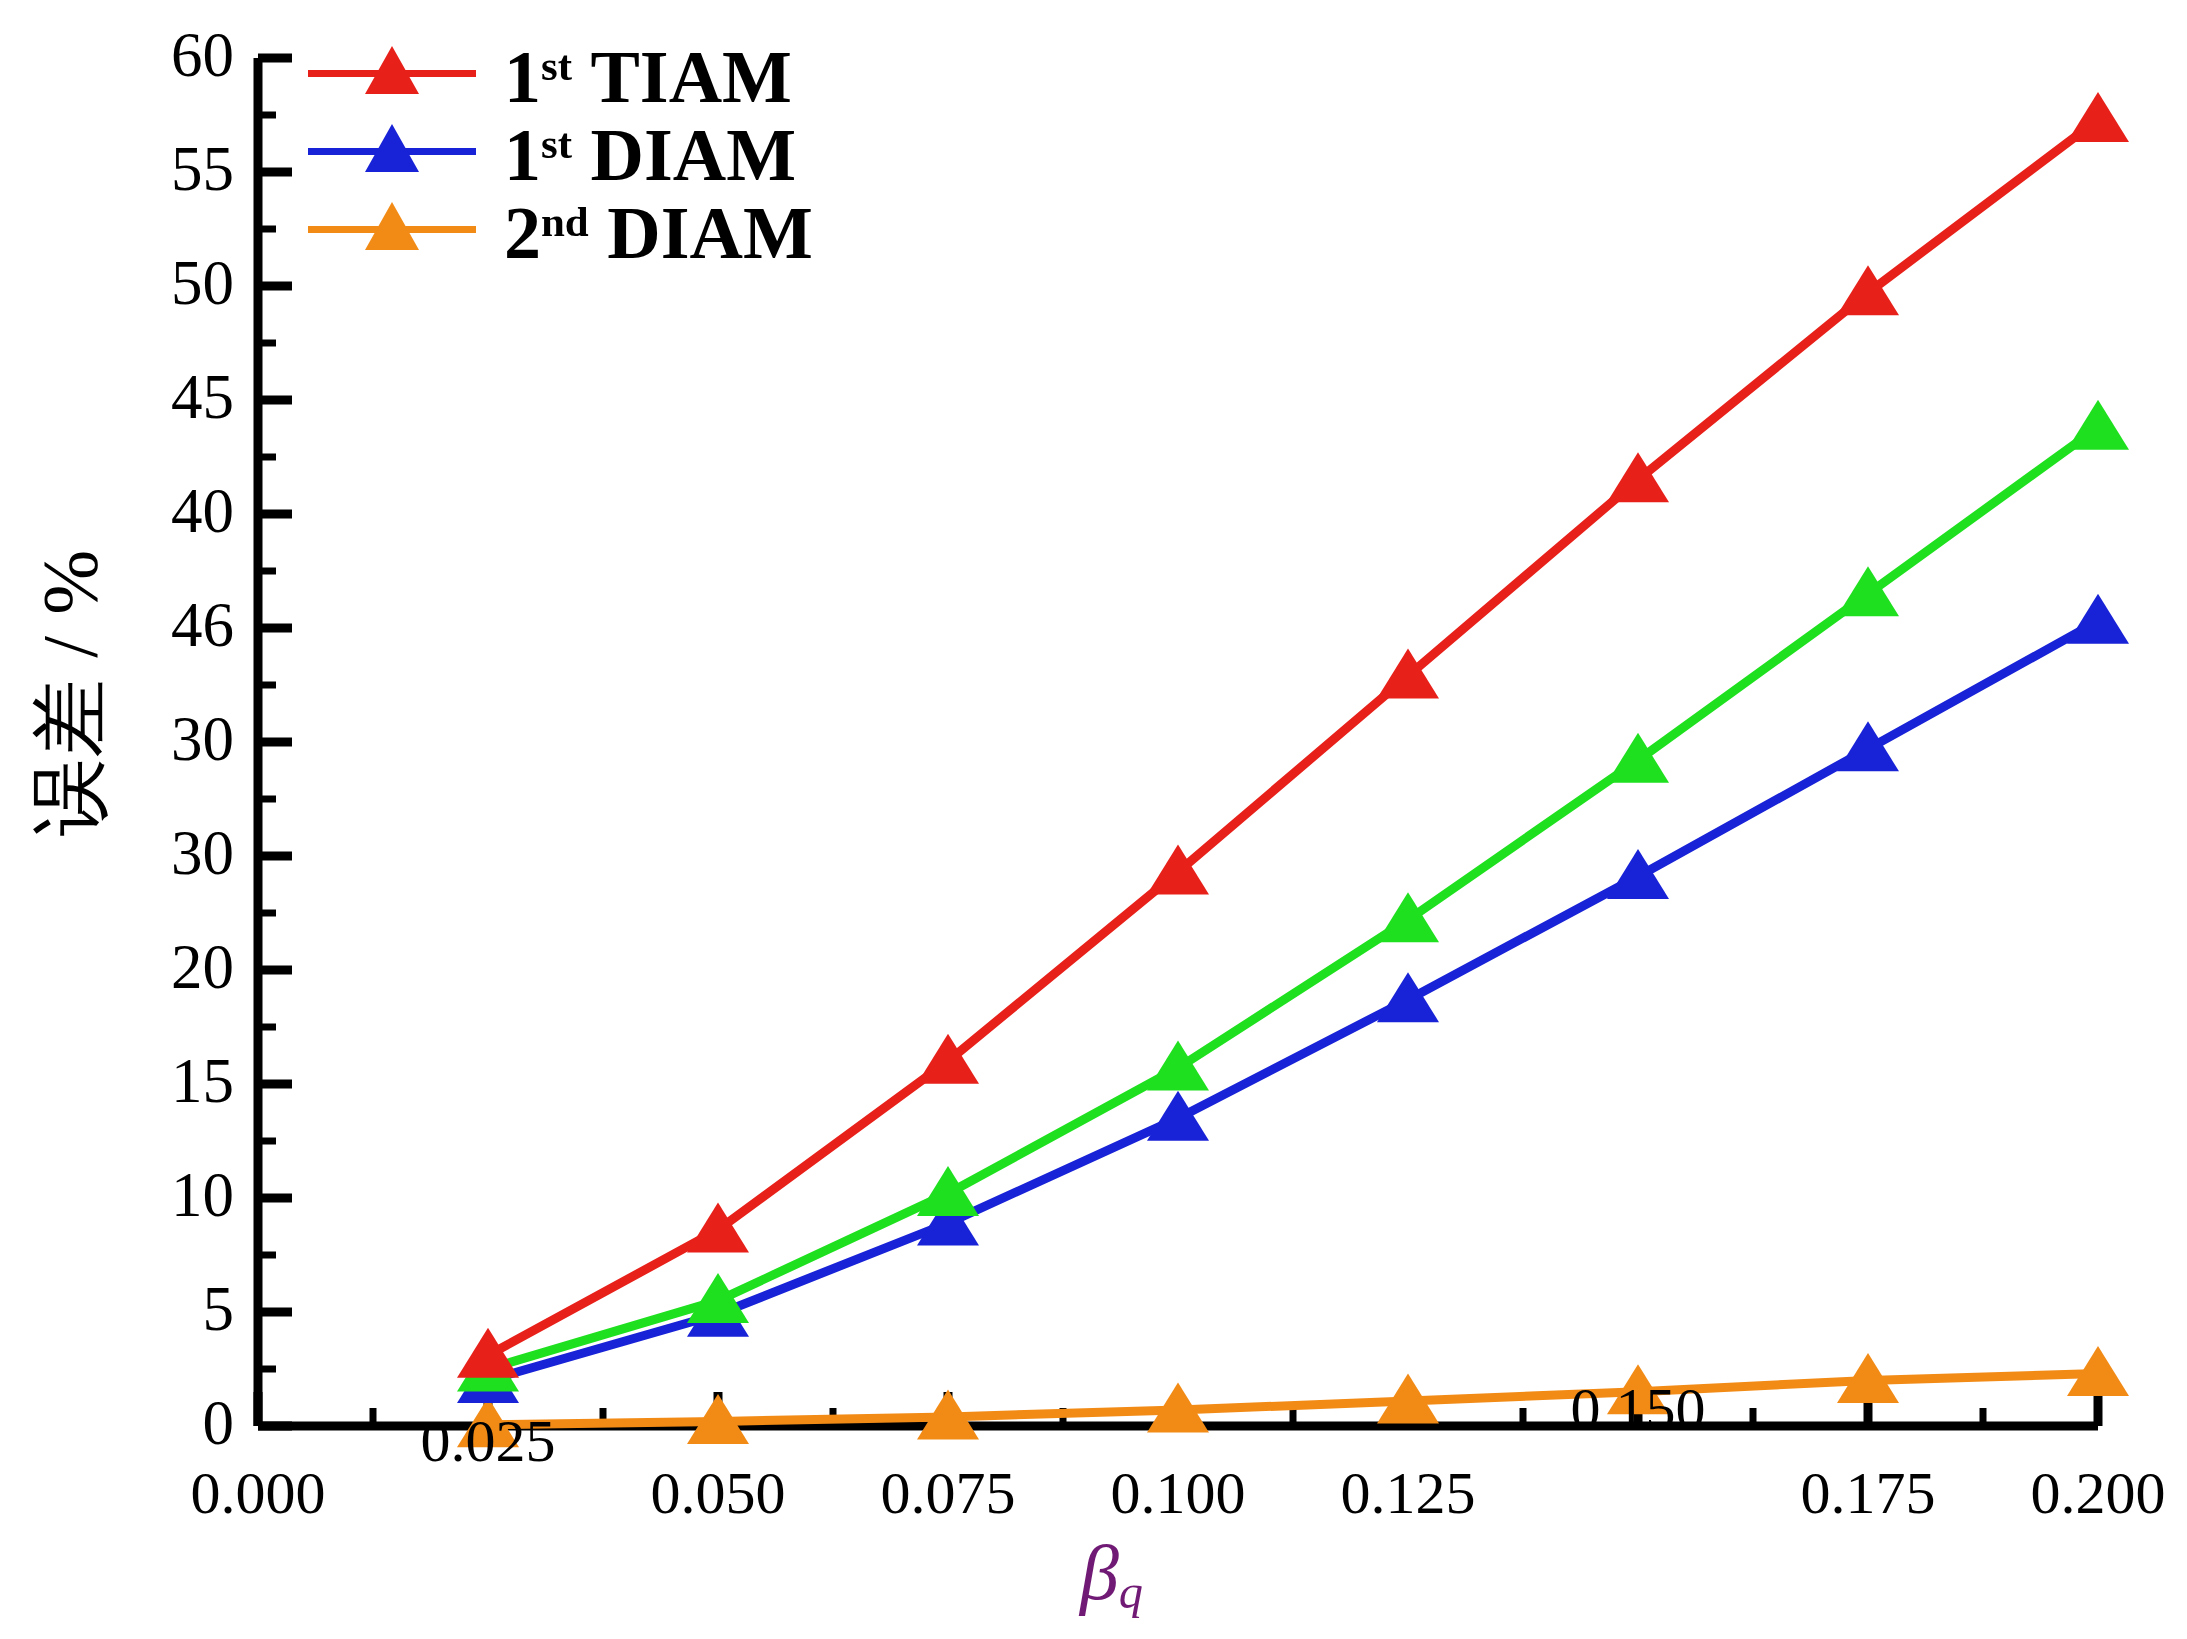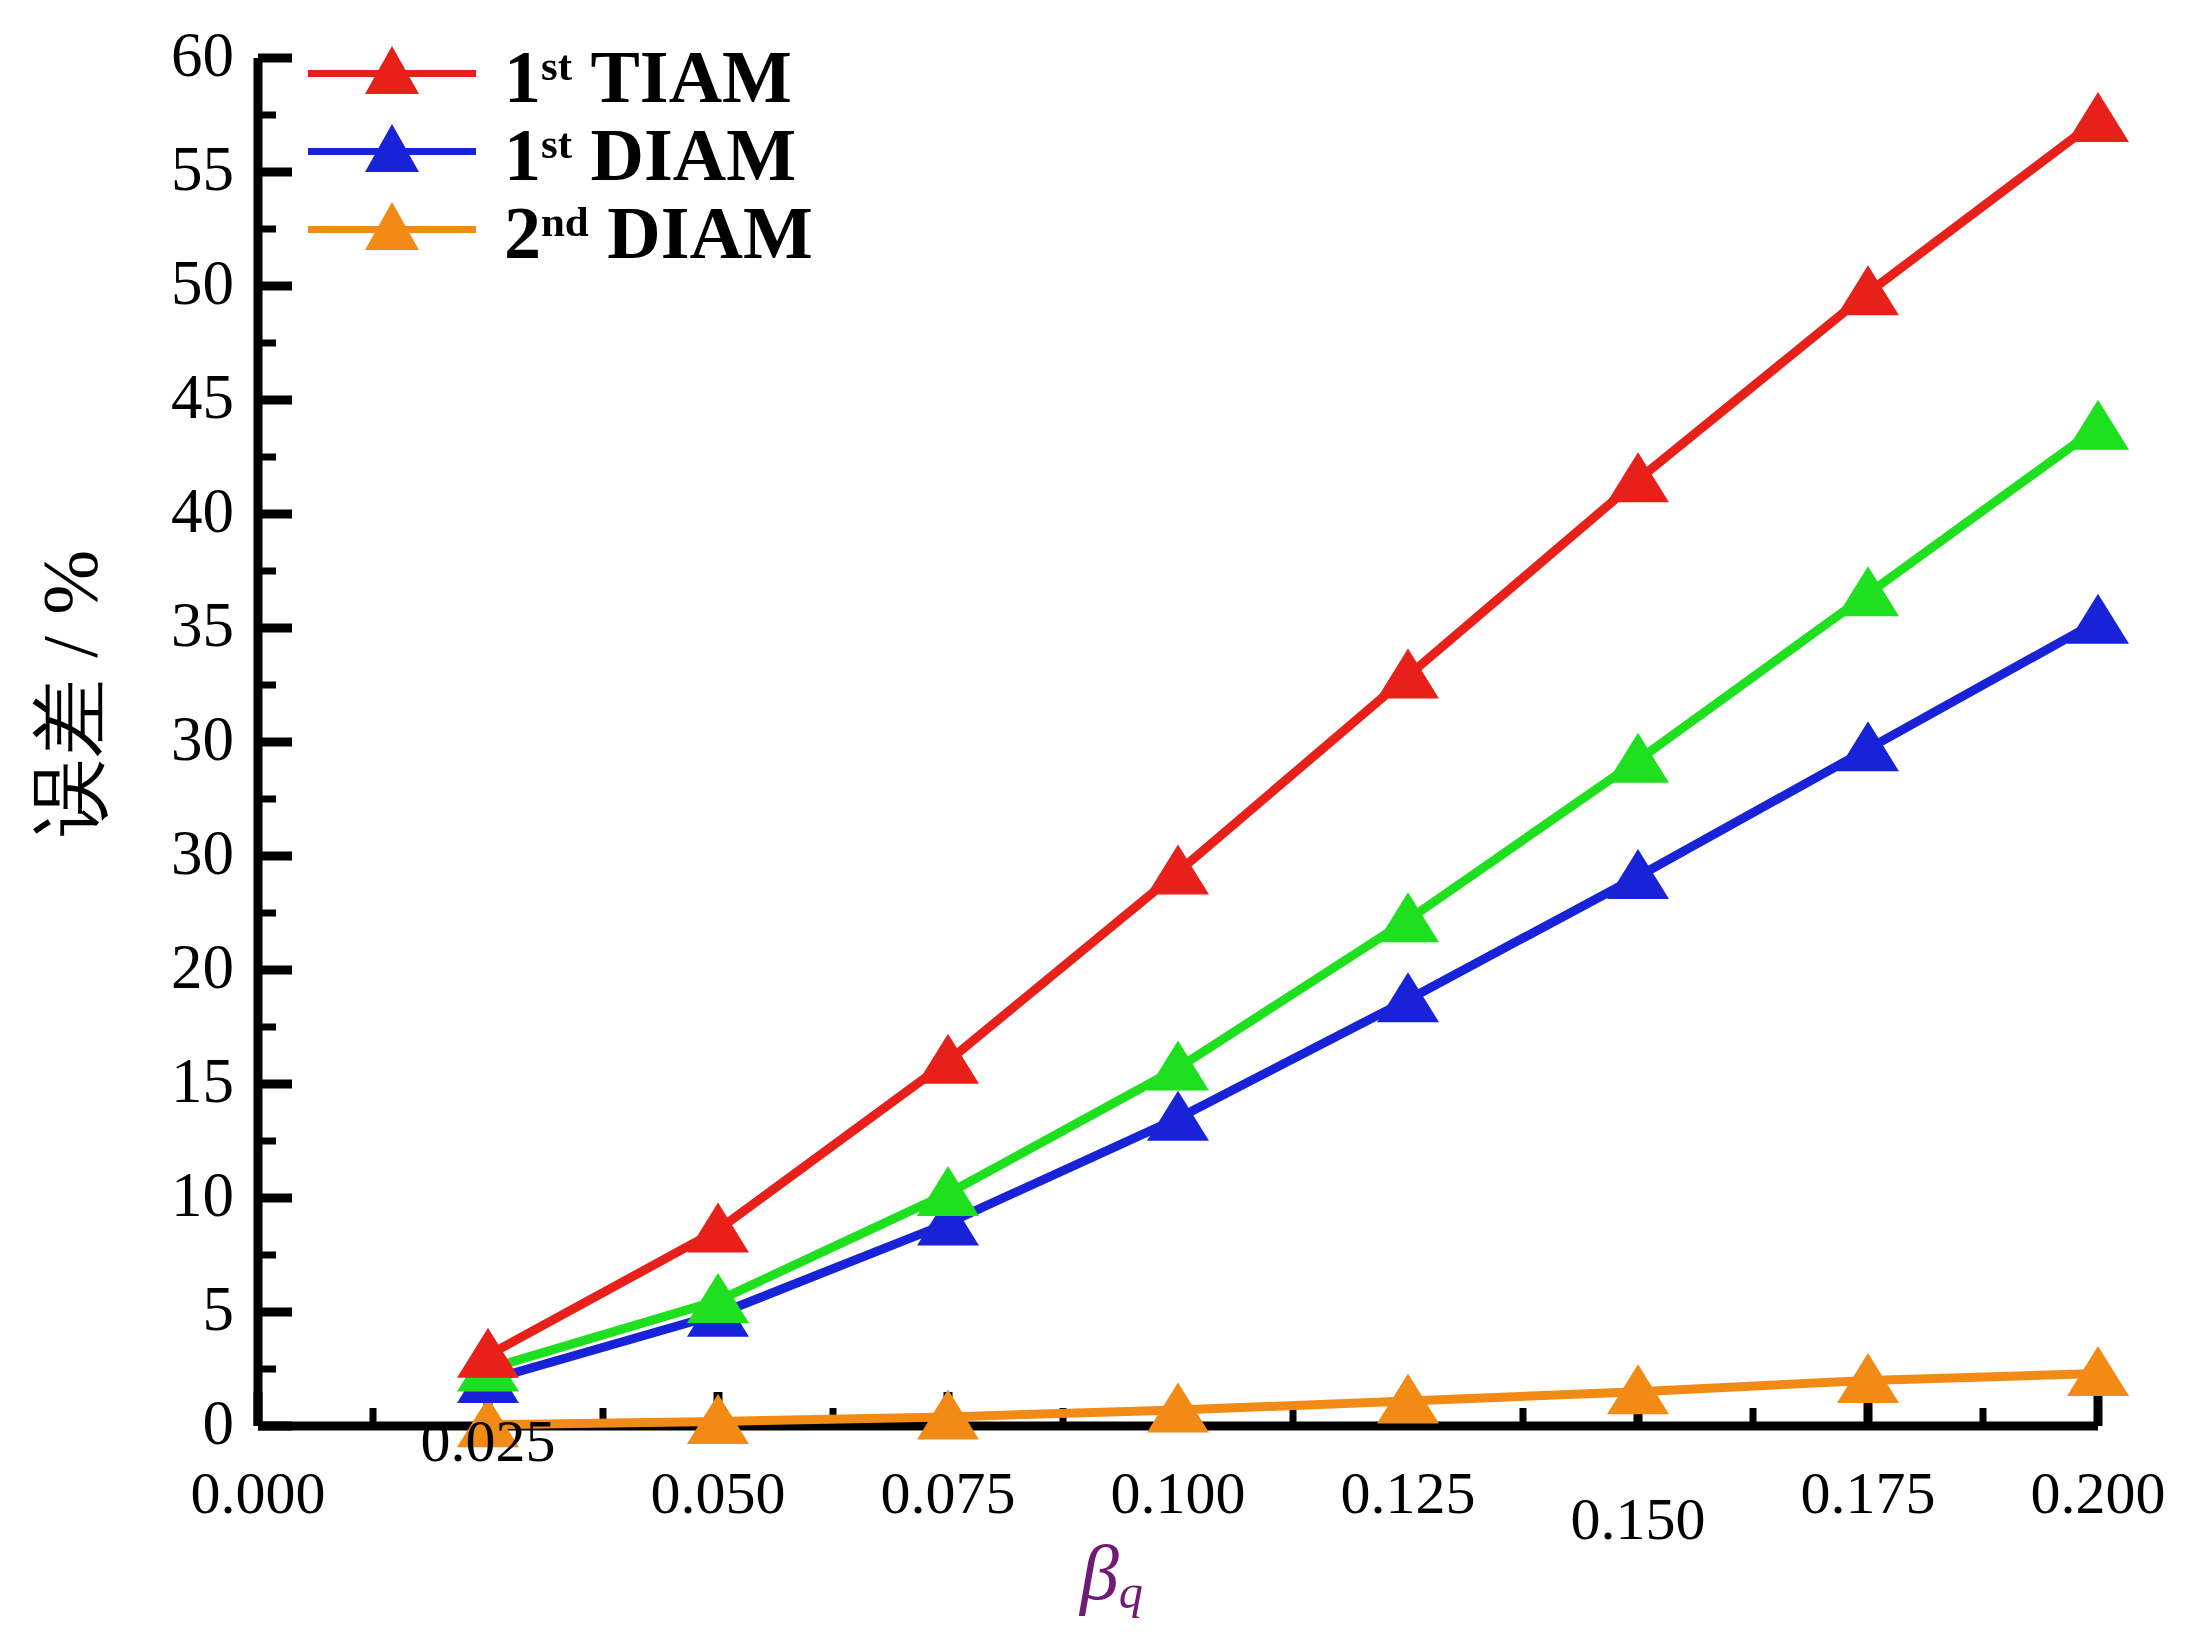--- a/index.html
+++ b/index.html
@@ -232,29 +232,29 @@
     </svg>
 
   <div id="tick-layer">
       <div class="ytick-label" style="width: 200px; left: 34px; top: 1386px;">0</div>
       <div class="ytick-label" style="width: 200px; left: 34px; top: 1272px;">5</div>
       <div class="ytick-label" style="width: 200px; left: 34px; top: 1158px;">10</div>
       <div class="ytick-label" style="width: 200px; left: 34px; top: 1044px;">15</div>
       <div class="ytick-label" style="width: 200px; left: 34px; top: 930px;">20</div>
       <div class="ytick-label" style="width: 200px; left: 34px; top: 816px;">30</div>
       <div class="ytick-label" style="width: 200px; left: 34px; top: 702px;">30</div>
-      <div class="ytick-label" style="width: 200px; left: 34px; top: 588px;">35</div>
+      <div class="ytick-label" style="width: 200px; left: 34px; top: 588px;">46</div>
       <div class="ytick-label" style="width: 200px; left: 34px; top: 474px;">40</div>
       <div class="ytick-label" style="width: 200px; left: 34px; top: 360px;">45</div>
       <div class="ytick-label" style="width: 200px; left: 34px; top: 246px;">50</div>
       <div class="ytick-label" style="width: 200px; left: 34px; top: 132px;">55</div>
       <div class="ytick-label" style="width: 200px; left: 34px; top: 18px;">60</div>
       <div class="xtick-label" style="width: 280px; left: 118px; top: 1456px;">0.000</div>
       <div class="xtick-label" style="width: 280px; left: 348px; top: 1404px;">0.025</div>
       <div class="xtick-label" style="width: 280px; left: 578px; top: 1456px;">0.050</div>
       <div class="xtick-label" style="width: 280px; left: 808px; top: 1456px;">0.075</div>
       <div class="xtick-label" style="width: 280px; left: 1038px; top: 1456px;">0.100</div>
       <div class="xtick-label" style="width: 280px; left: 1268px; top: 1456px;">0.125</div>
-      <div class="xtick-label" style="width: 280px; left: 1498px; top: 1482px; text-align: center;">0.150</div>
+      <div class="xtick-label" style="width: 280px; left: 1498px; top: 1372px; text-align: center;">0.150</div>
       <div class="xtick-label" style="width: 280px; left: 1728px; top: 1456px;">0.175</div>
       <div class="xtick-label" style="width: 280px; left: 1958px; top: 1456px;">0.200</div>
     </div>
 </div>
 
 </body></html>

